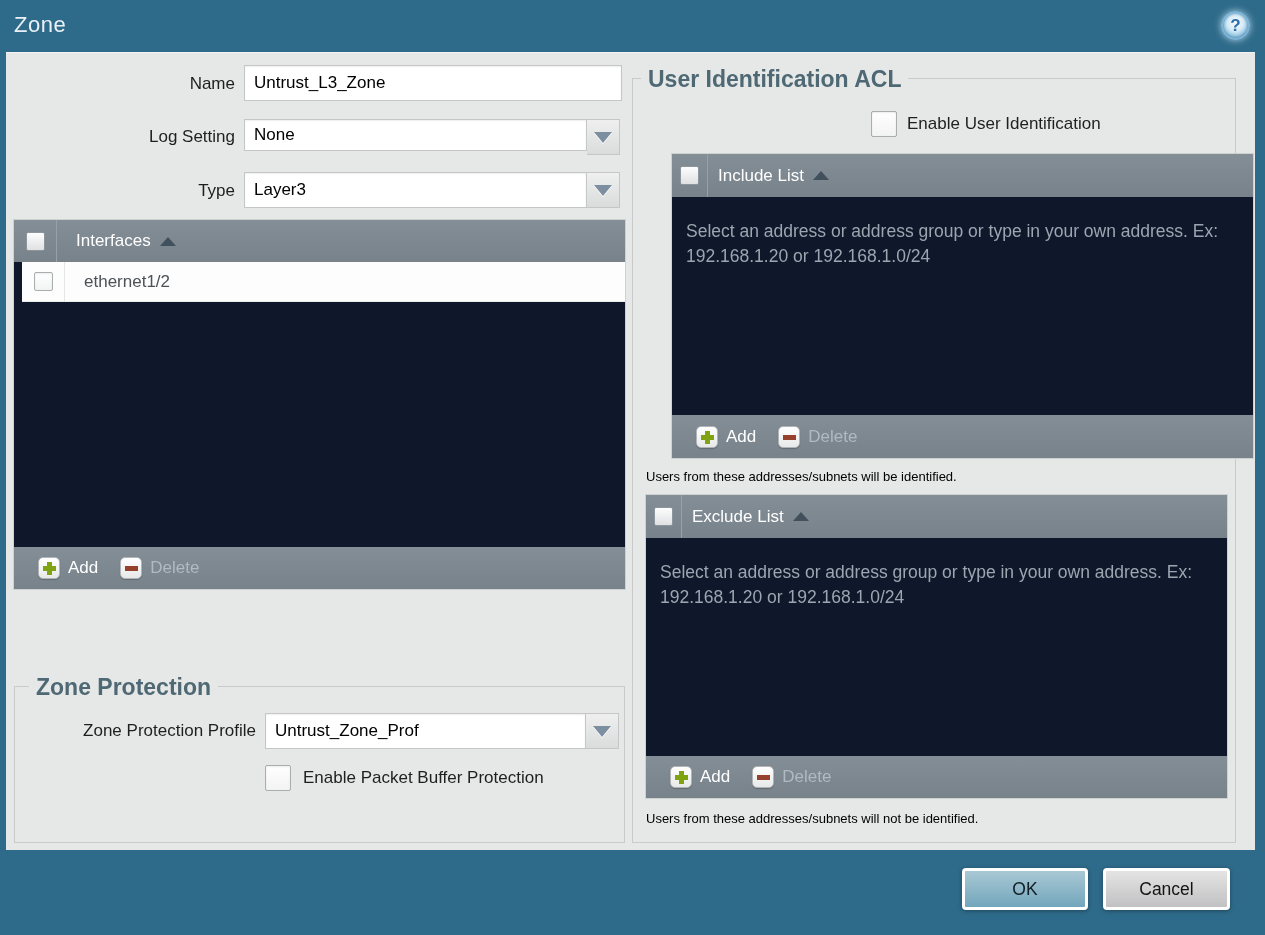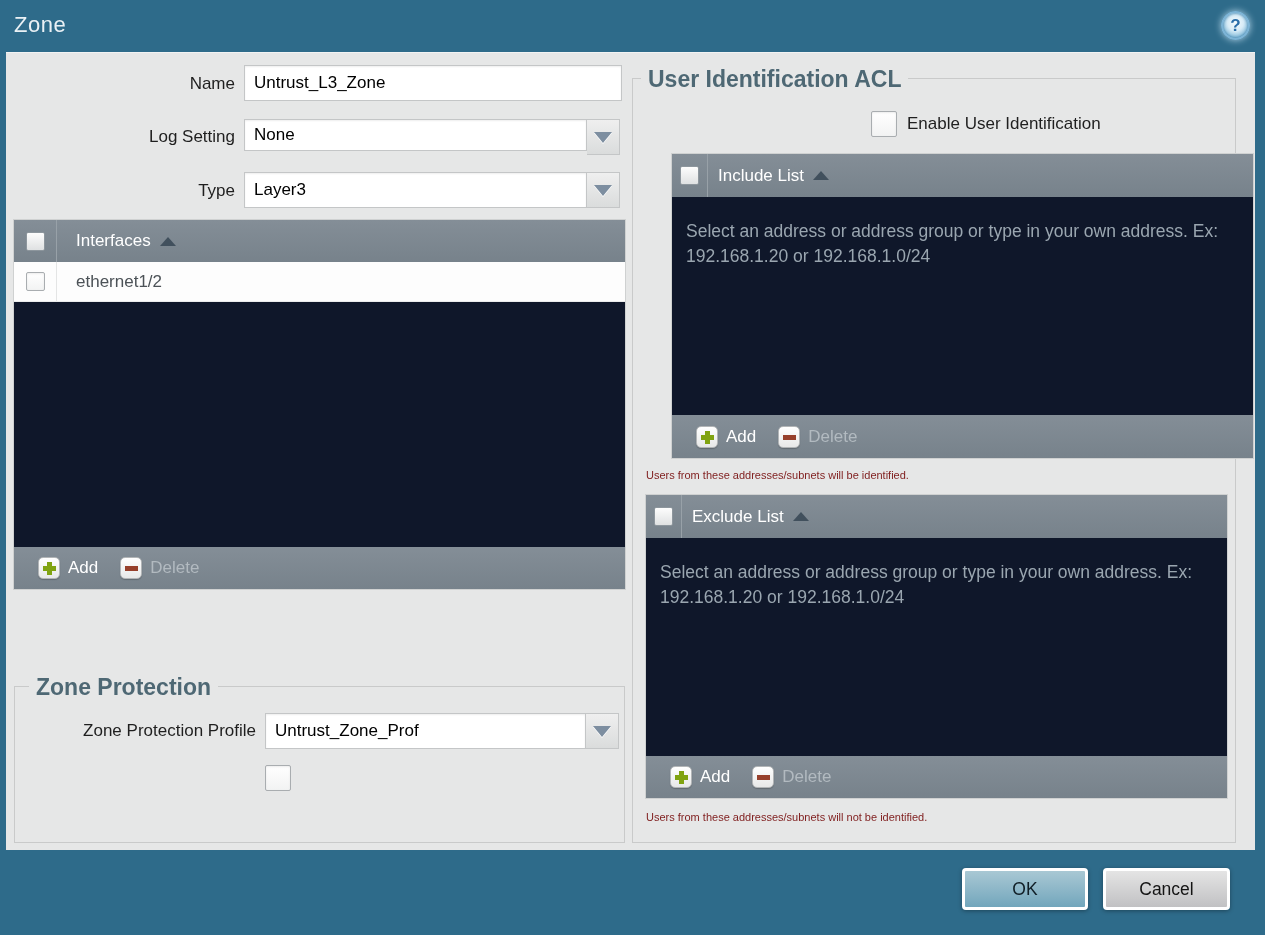--- a/index.html
+++ b/index.html
@@ -114,21 +114,21 @@
     content:""; position:absolute; left:4px; top:8px; width:13px; height:5px; background:#80a311;
   }
   .pm-icon.minus::after {
     content:""; position:absolute; left:4px; top:8px; width:13px; height:5px; background:#97402c;
   }
   .bar-label { font-size:17px; margin-left:8px; cursor:pointer; }
   .bar-label.enabled { color:#ffffff; }
   .bar-label.disabled { color:#b2bac0; cursor:default; }
   .bar-gap { width:22px; flex:0 0 auto; }
 
-  .caption { font-size:11px; color:#7f1d1d; white-space:nowrap; }
+  .caption { font-size:13px; color:#000000; white-space:nowrap; }
 
   
   .btn {
     border:3px solid #ffffff; border-radius:4px;
     font-size:17.5px; font-family:"Liberation Sans", sans-serif;
     display:flex; align-items:center; justify-content:center;
     cursor:pointer; box-shadow:0 1px 4px rgba(0,0,0,.35);
     color:#101e26;
   }
   .btn-ok { background:linear-gradient(#a9c8d4,#72a6bc); }
@@ -160,21 +160,21 @@
   <div class="abs grid" style="left:8px; top:168px; width:611px;">
     <div class="grid-header" style="height:42px;">
       <div class="hdr-cb-cell" style="width:43px;">
         <div class="hdr-cb"></div>
       </div>
       <div class="grid-title">
         <span>Interfaces</span>
         <span class="tri-up"></span>
       </div>
     </div>
-    <div class="grid-body" style="height:285px;">
+    <div class="grid-body" style="height:285px;padding-left:8px;">
       <div class="grid-row">
         <div class="row-cb-cell">
           <div class="checkbox row-cb"></div>
         </div>
         <div class="row-text">ethernet1/2</div>
       </div>
     </div>
     <div class="grid-footer" style="height:42px;">
       <div class="pm-icon plus"></div>
       <span class="bar-label enabled">Add</span>
@@ -187,20 +187,21 @@
   <div class="abs fieldset" style="left:8px; top:634px; width:611px; height:157px;">
     <div class="legend">Zone Protection</div>
 
     <div class="abs flabel" style="left:16px; top:34px; width:225px;">Zone Protection Profile</div>
     <input class="abs tinput" style="left: 250px; top: 26px; width: 321px; height: 36px;" value="Untrust_Zone_Prof">
     <div class="abs combo-btn" style="left:571px; top:26px; width:33px; height:36px;">
       <span class="tri-down"></span>
     </div>
 
     <div class="abs checkbox" style="left:250px; top:78px; width:26px; height:26px;"></div>
+    <div class="abs cb-label" style="left:288px; top:81px;">Enable Packet Buffer Protection</div>
   </div>
 
   <div class="abs fieldset" style="left:626px; top:26px; width:604px; height:765px;">
     <div class="legend" style="left:8px;">User Identification ACL</div>
 
     <div class="abs checkbox" style="left:238px; top:32px; width:26px; height:26px;"></div>
     <div class="abs cb-label" style="left:274px; top:35px;">Enable User Identification</div>
 
     <div class="abs grid" style="left:13px; top:75px; width:581px;margin-left:26px;">
       <div class="grid-header" style="height:43px;">

